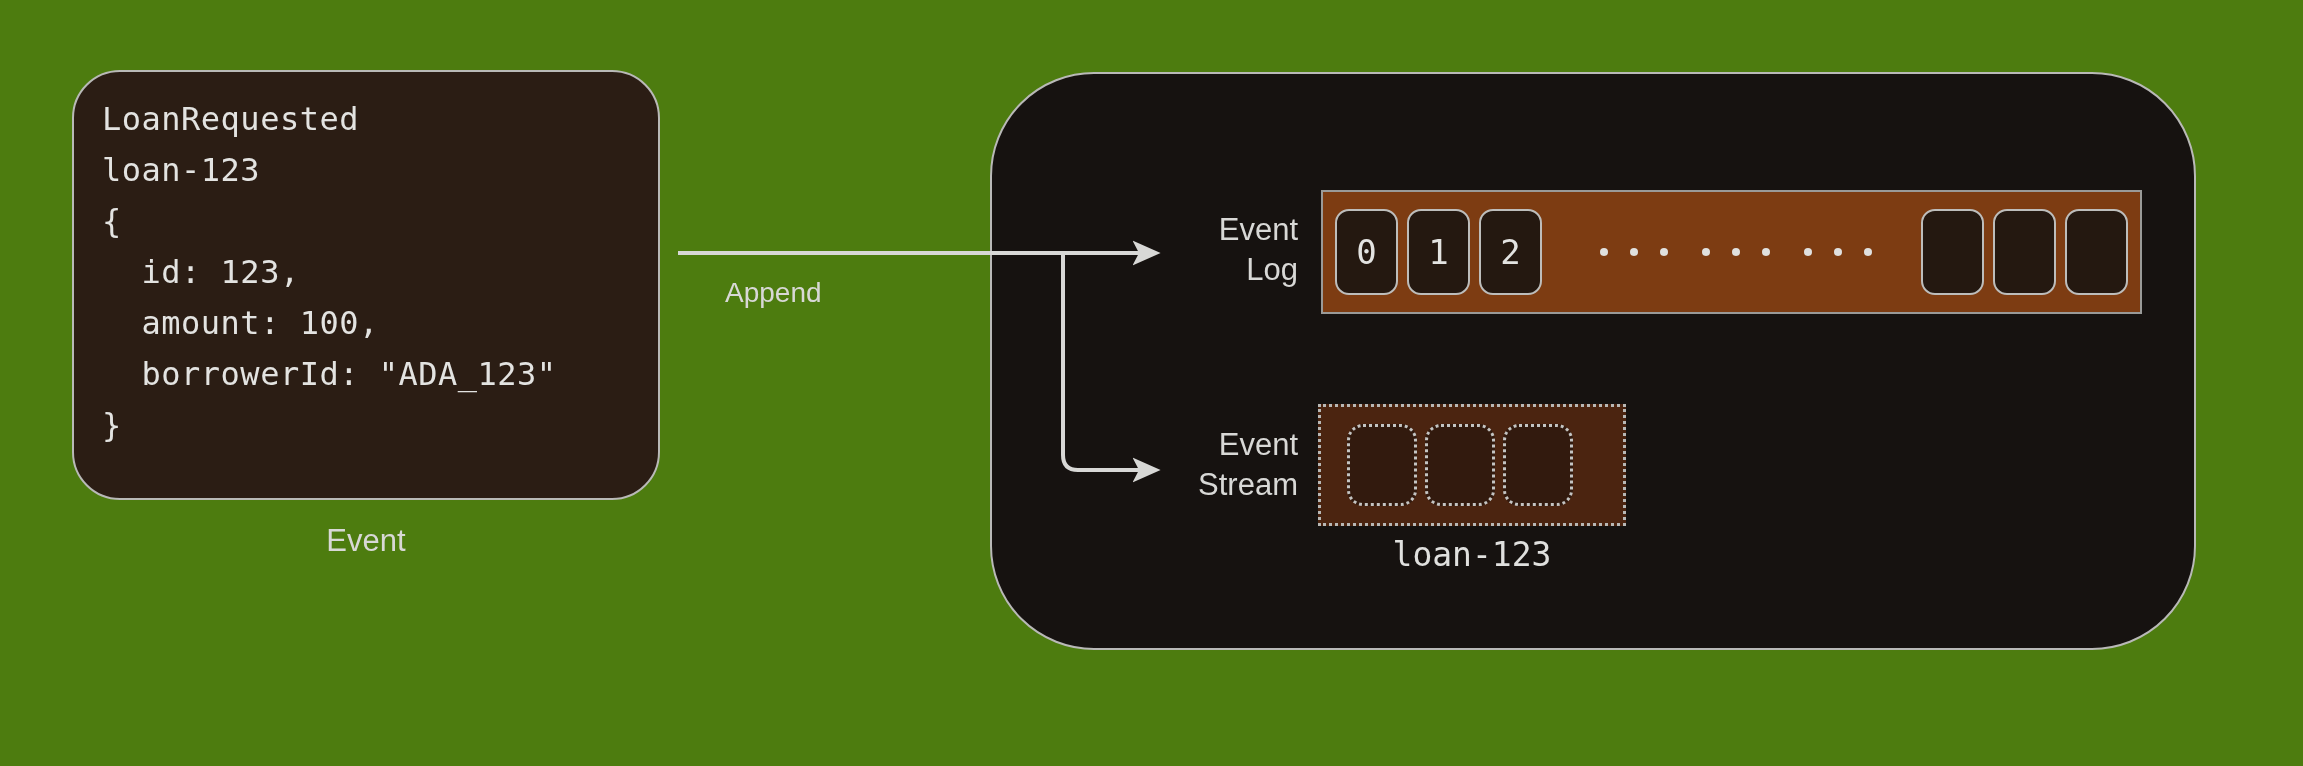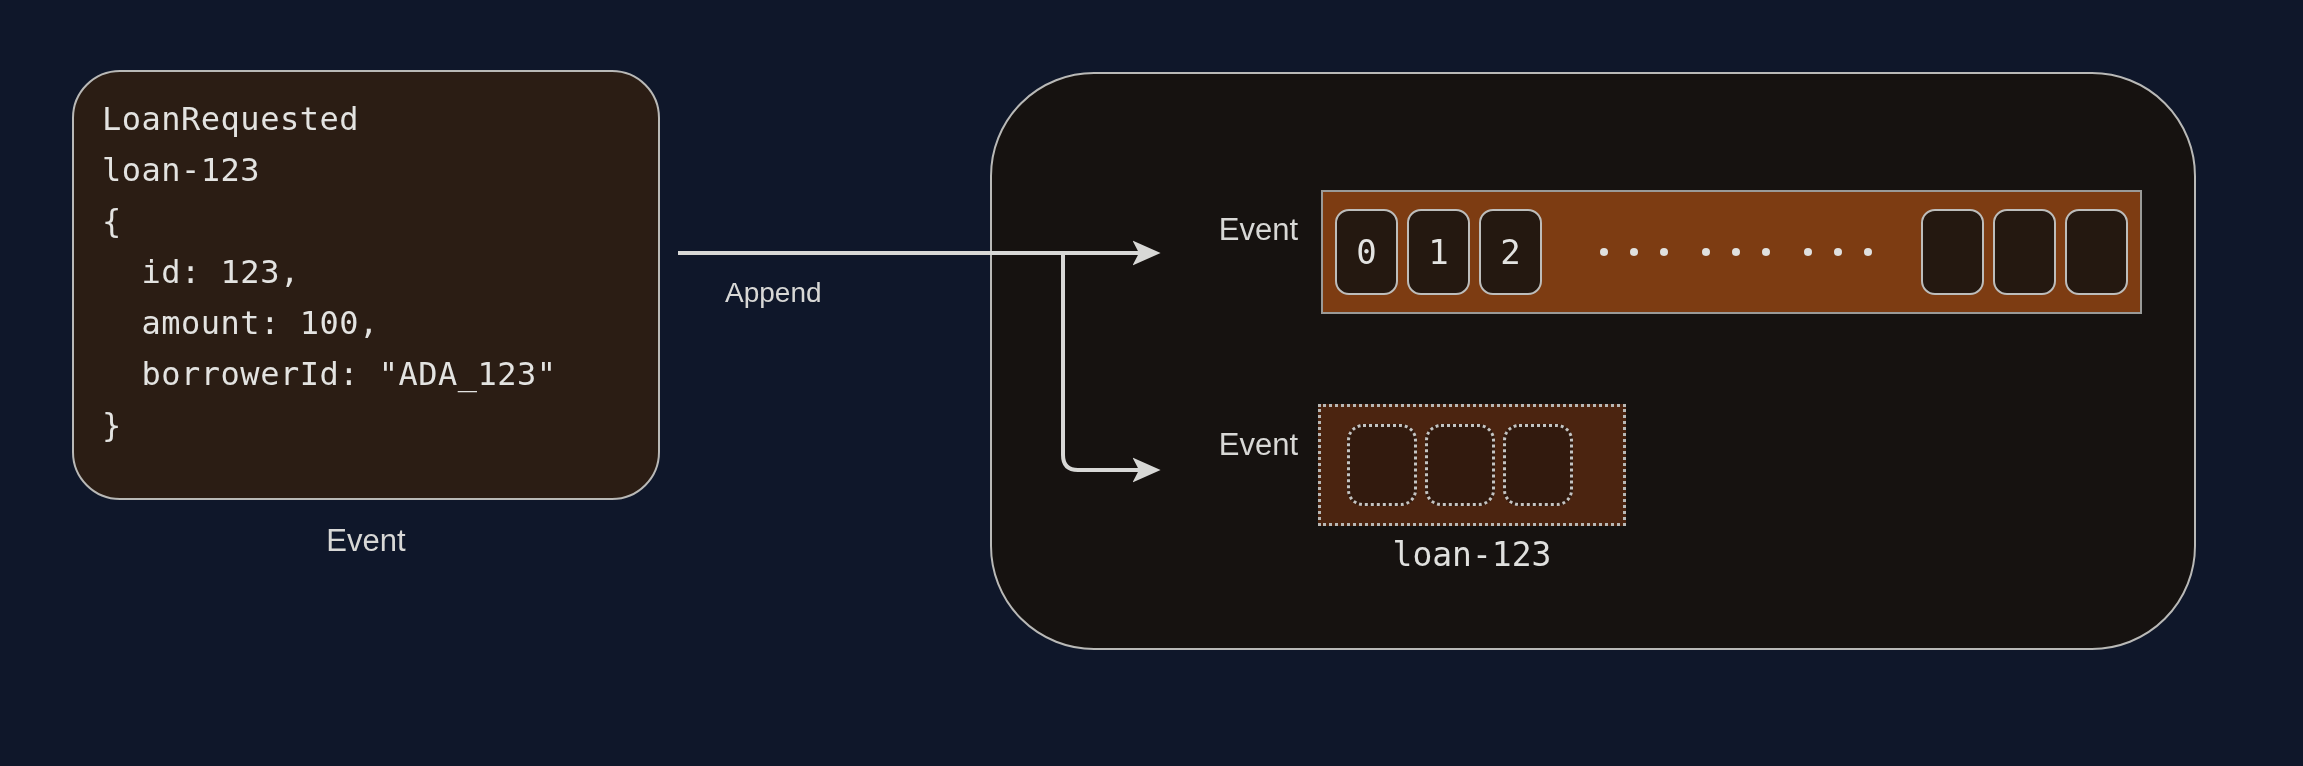--- a/index.html
+++ b/index.html
@@ -4,21 +4,21 @@
 <style>
   html, body {
     margin: 0;
     padding: 0;
     background: #000000;
   }
   #canvas {
     position: relative;
     width: 2303px;
     height: 766px;
-    background: #0f172a;
+    background: #4d7c0f;
     overflow: hidden;
     font-family: "Liberation Sans", sans-serif;
   }
 
   
   #event-card {
     position: absolute;
     left: 72px;
     top: 70px;
     width: 588px;
@@ -211,23 +211,25 @@
   amount: 100,
   borrowerId: "ADA_123"
 }</pre>
   </div>
   <div id="event-card-caption">Event</div>
 
   <div id="eventstoredb-container"></div>
 
   <div class="row-label" id="event-log-label">
     <div>Event</div>
+    <div>Log</div>
   </div>
   <div class="row-label" id="event-stream-label">
     <div>Event</div>
+    <div>Stream</div>
   </div>
 
   <div id="event-log-bar">
     <div class="log-cell">0</div>
     <div class="log-cell">1</div>
     <div class="log-cell">2</div>
 
     <div id="log-ellipsis">
       <div class="ellipsis-group">
         <span class="ellipsis-dot"></span>

